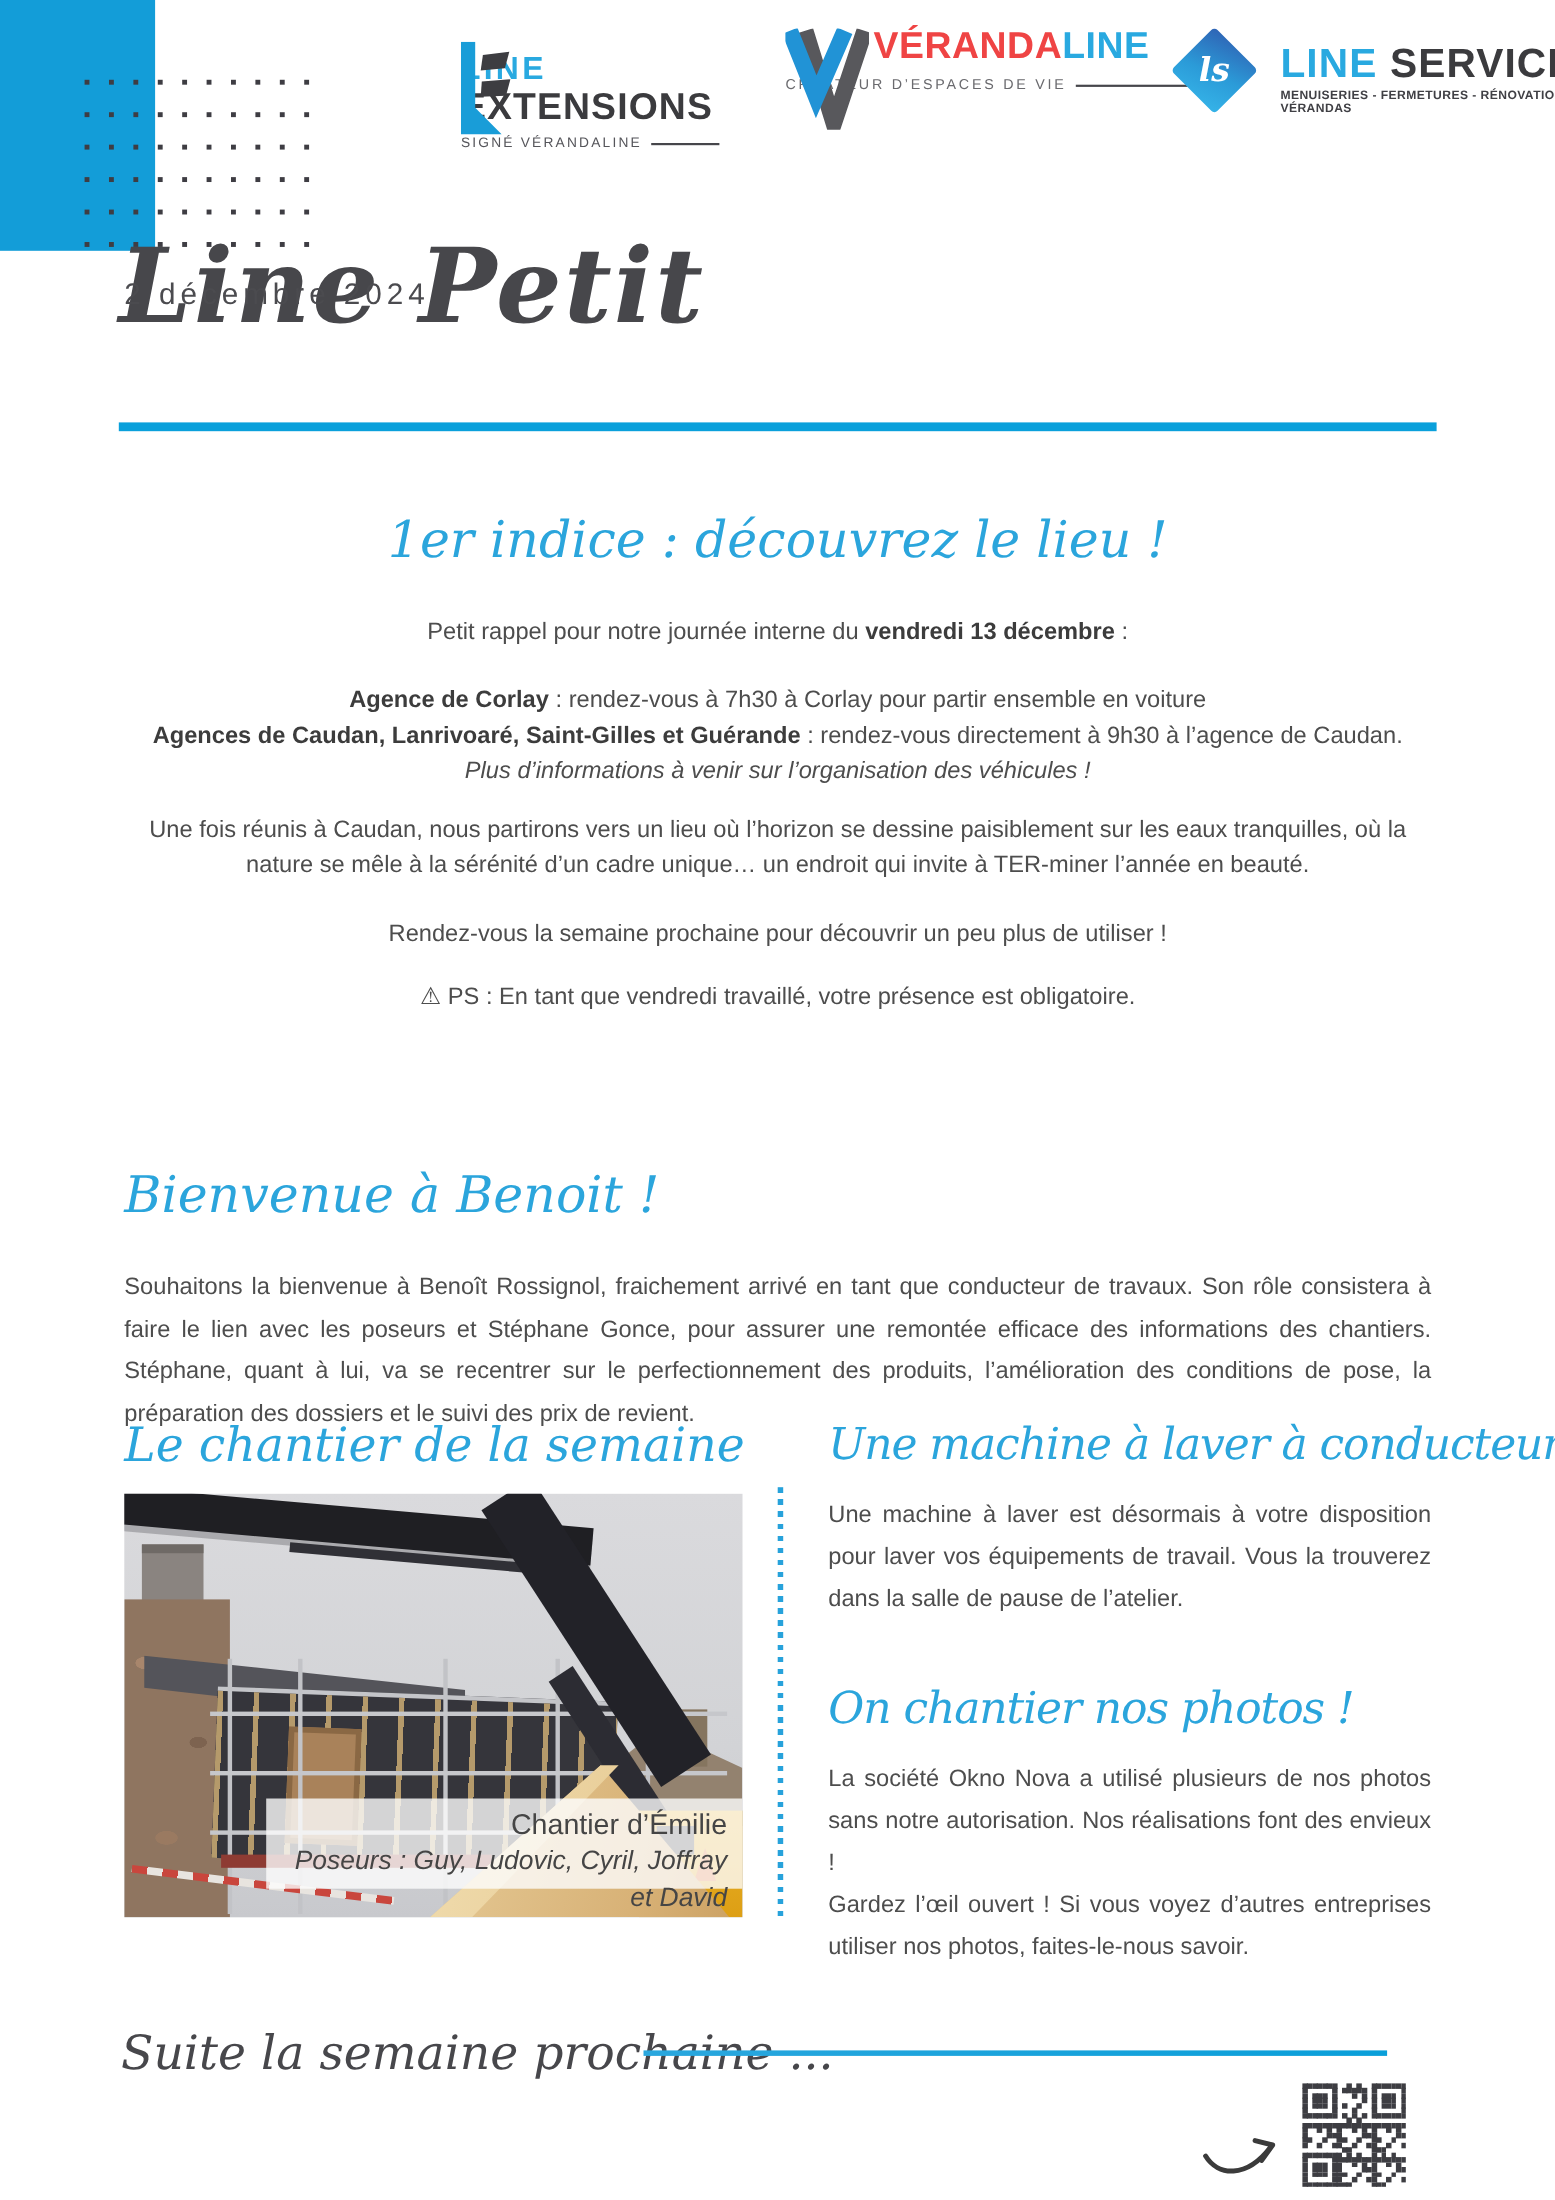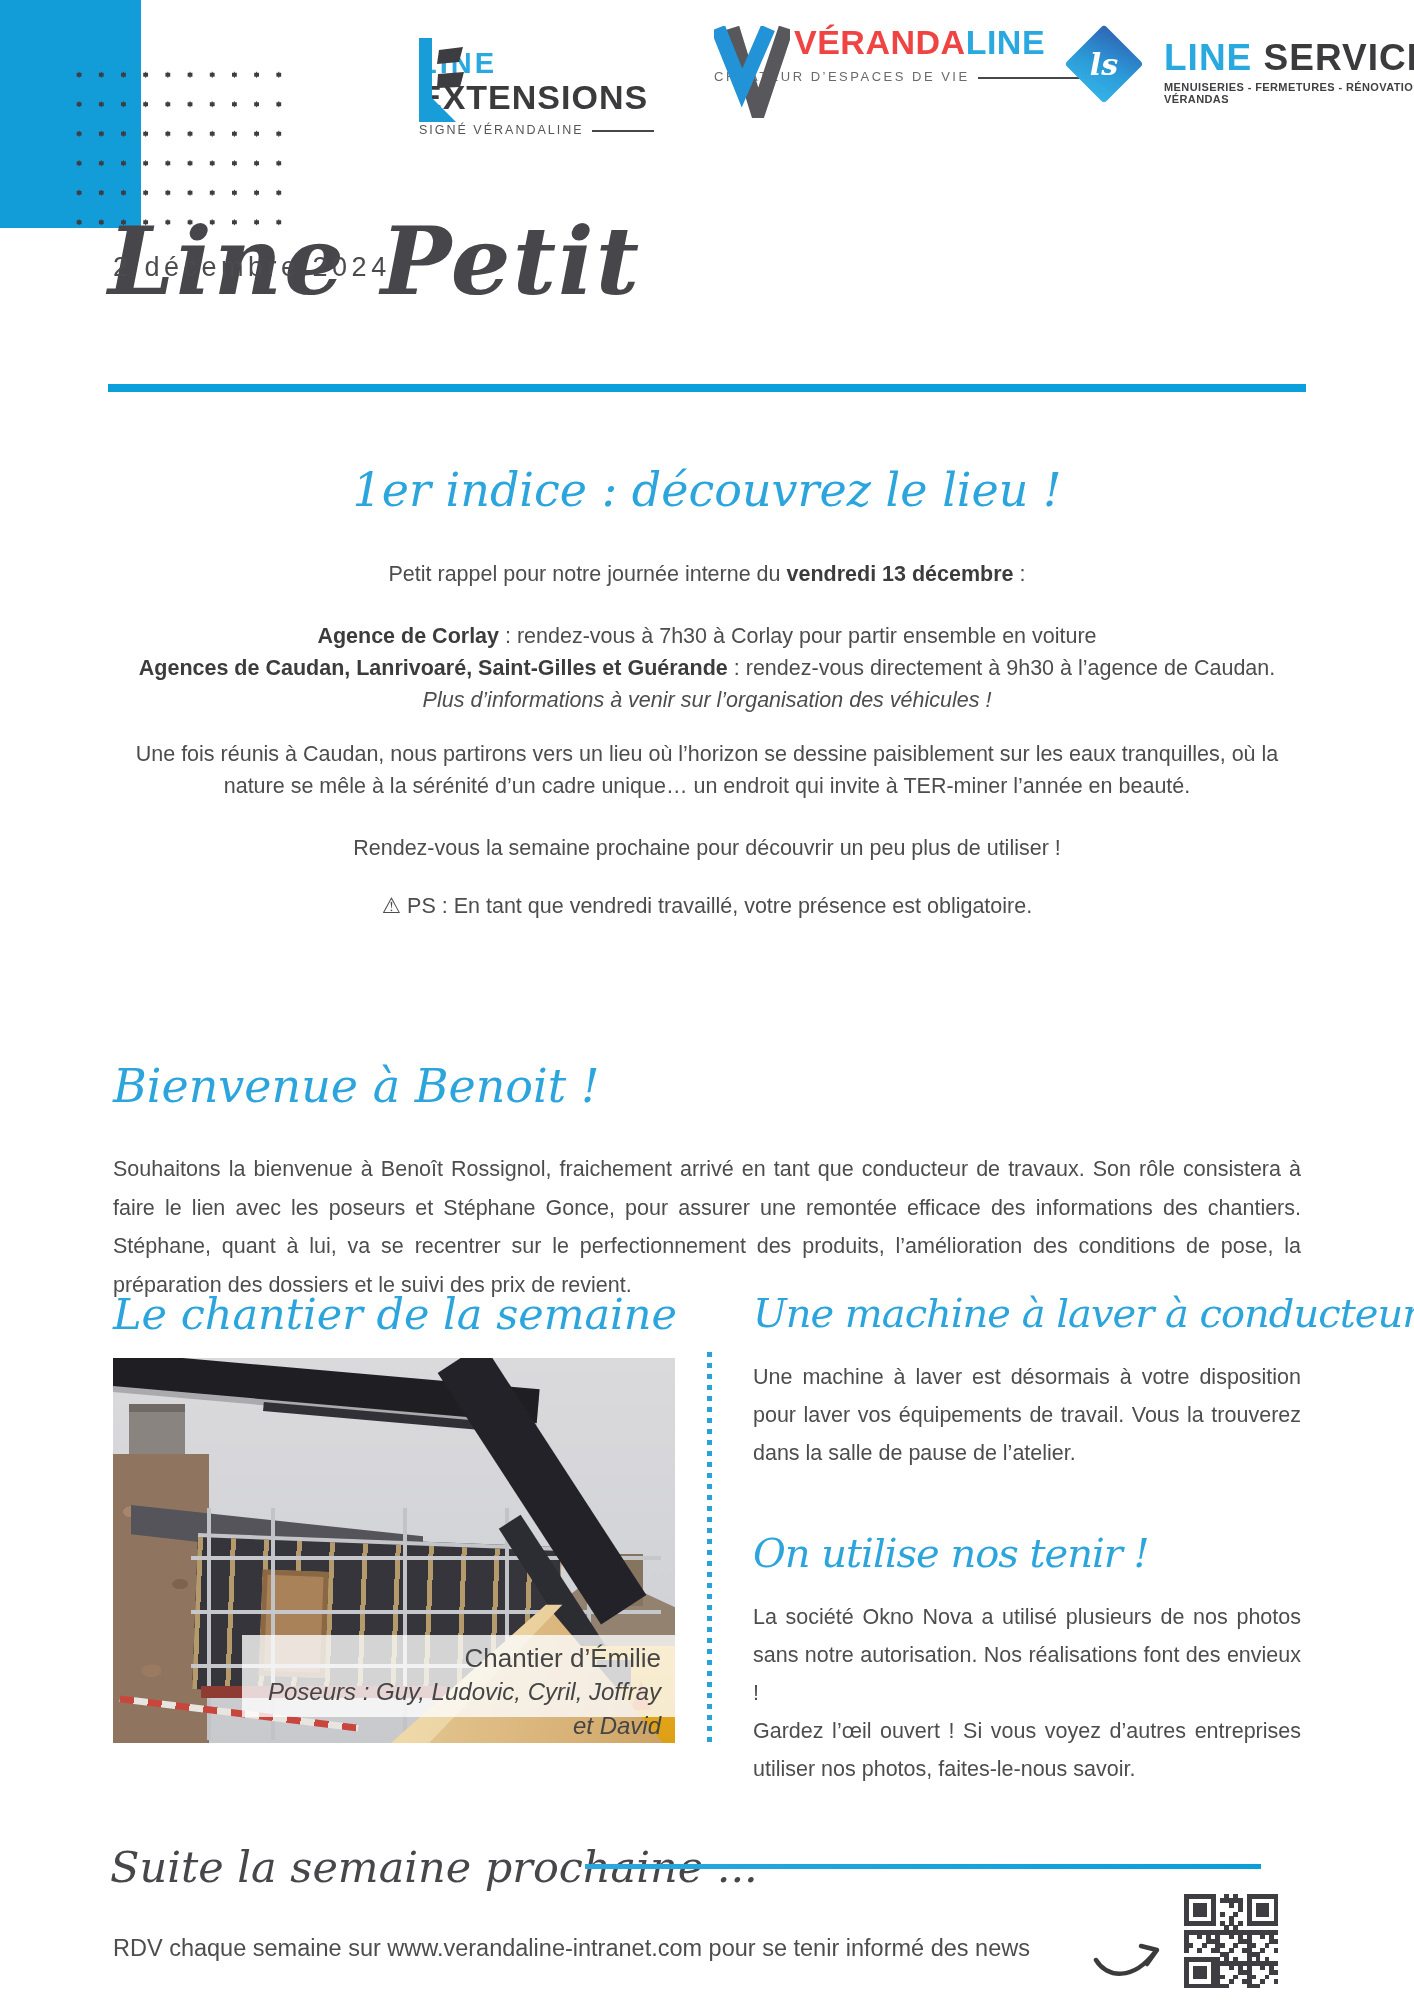--- a/index.html
+++ b/index.html
@@ -236,29 +236,28 @@
           <span class="c2">Poseurs : Guy, Ludovic, Cyril, Joffray et David</span>
         </div>
       </div>
     </div>
 
     <div class="col-divider"></div>
 
     <div class="col-right">
       <h2 class="script h-script">Une machine à laver à conducteur</h2>
       <p>Une machine à laver est désormais à votre disposition pour laver vos équipements de travail. Vous la trouverez dans la salle de pause de l’atelier.</p>
-      <h2 class="script h-script second">On utilise nos tenir !</h2>
+      <h2 class="script h-script second">On chantier nos photos !</h2>
       <p>La société Okno Nova a utilisé plusieurs de nos photos sans notre autorisation. Nos réalisations font des envieux !</p>
       <p style="margin-top:0">Gardez l’œil ouvert ! Si vous voyez d’autres entreprises utiliser nos photos, faites-le-nous savoir.</p>
     </div>
   </section>
 
   <div class="teaser script">Suite la semaine prochaine ...</div>
   <div class="foot-line"></div>
-  <div class="foot-rdv">RDV chaque semaine sur www.verandaline-intranet.com pour se tenir informé des news</div>
   <svg class="arrow-svg" width="80" height="50" viewBox="0 0 80 50">
     <path d="M3,24 C14,42 40,45 62,16" fill="none" stroke="#3b3b3b" stroke-width="4.5" stroke-linecap="round"></path>
     <path d="M48,10 L64,14 L54,28" fill="none" stroke="#3b3b3b" stroke-width="4.5" stroke-linecap="round" stroke-linejoin="round"></path>
   </svg>
   <div class="qr" id="qr">
       <i style="left: 0px; top: 0px; width: 4.87619px; height: 4.87619px;"></i>
       <i style="left: 4.47619px; top: 0px; width: 4.87619px; height: 4.87619px;"></i>
       <i style="left: 8.95238px; top: 0px; width: 4.87619px; height: 4.87619px;"></i>
       <i style="left: 13.4286px; top: 0px; width: 4.87619px; height: 4.87619px;"></i>
       <i style="left: 17.9048px; top: 0px; width: 4.87619px; height: 4.87619px;"></i>

